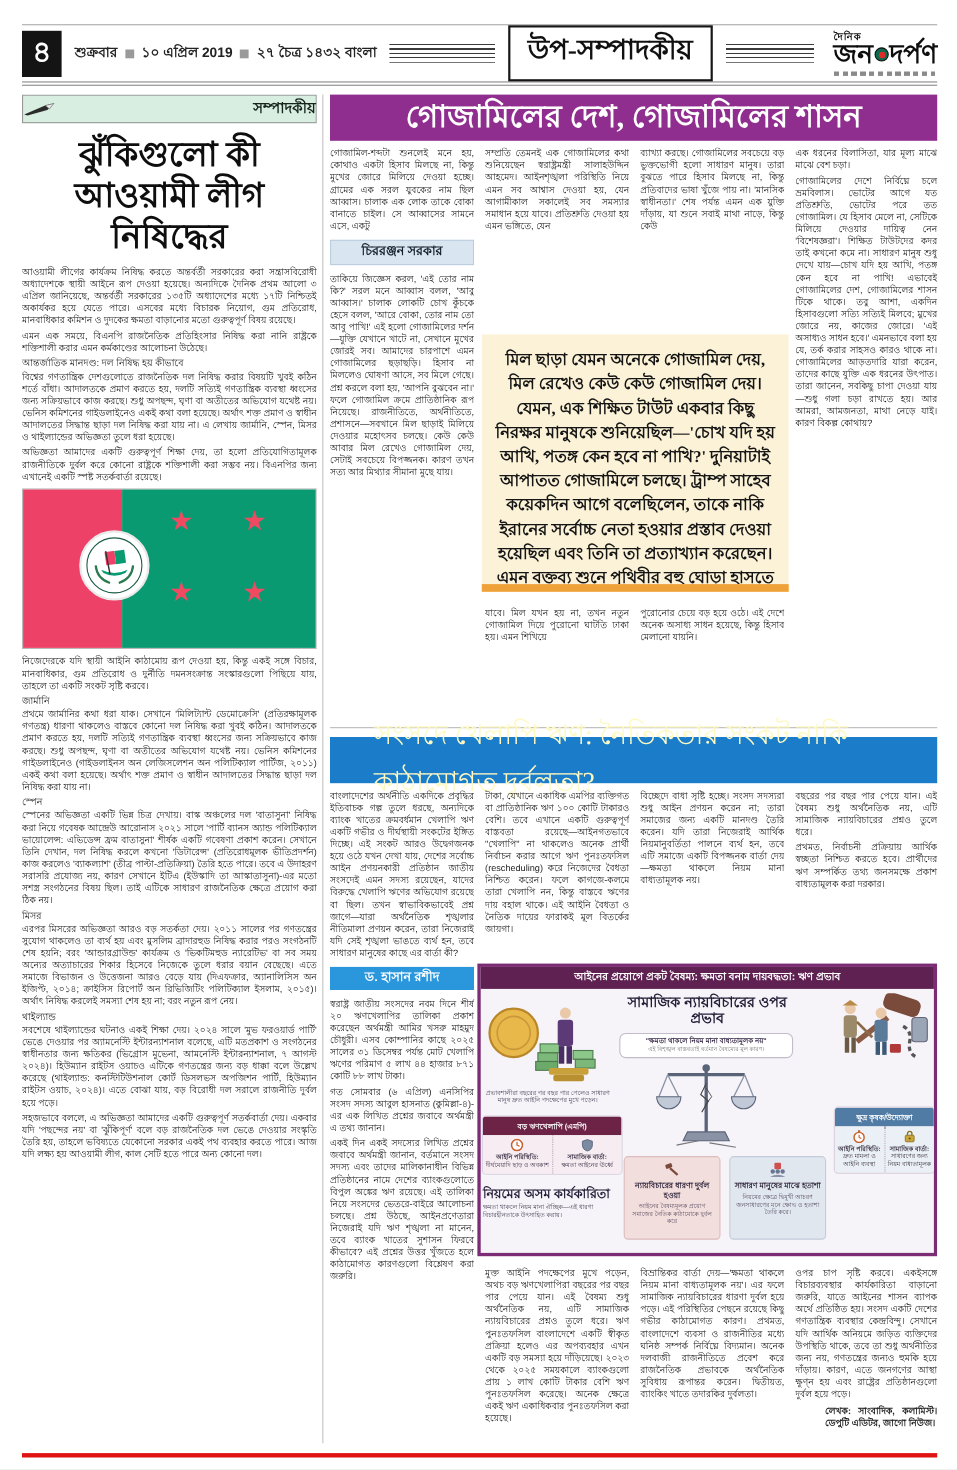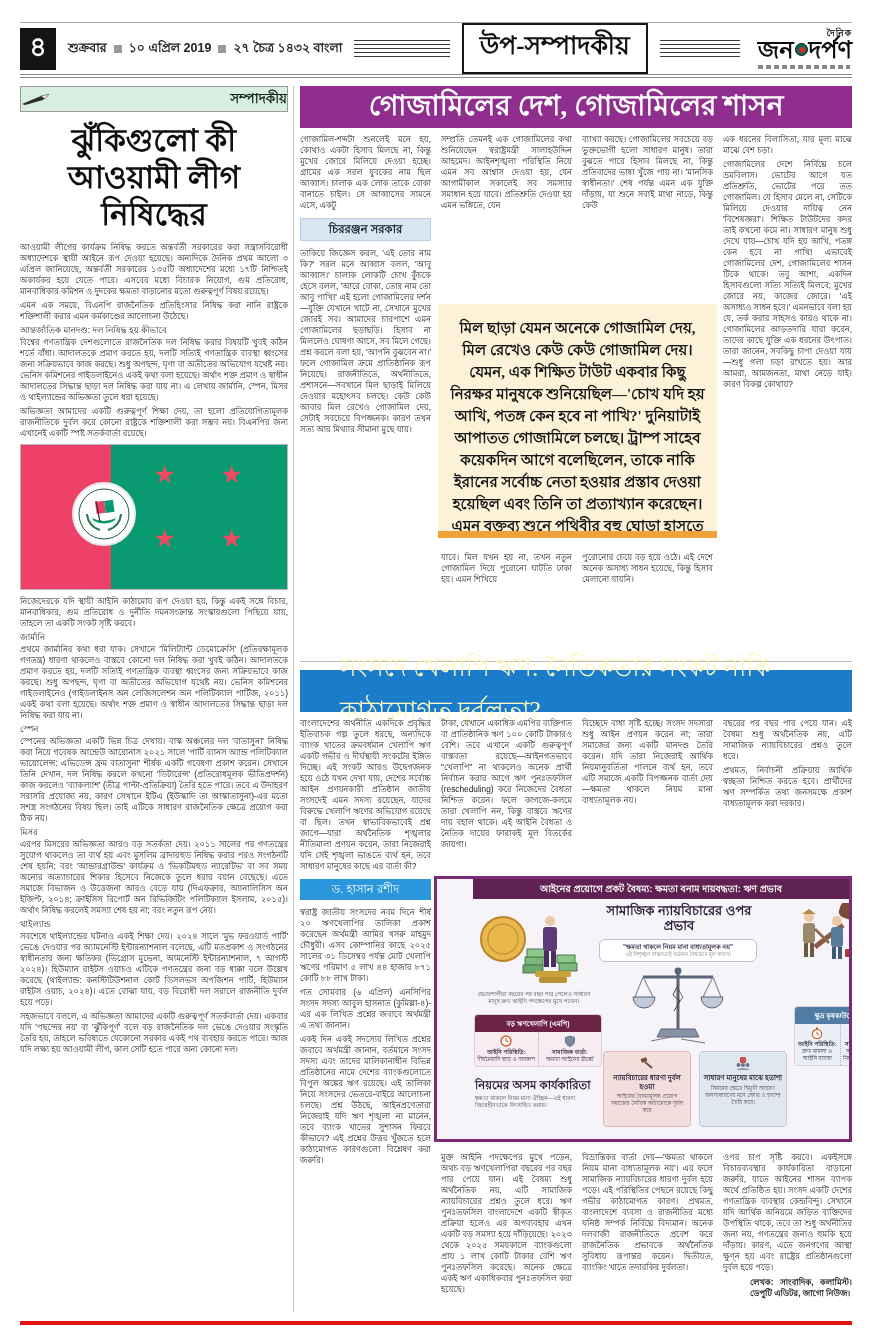--- a/index.html
+++ b/index.html
@@ -12,21 +12,21 @@
          border-top:1px solid #aaa; border-bottom:4px double #8a8a8a;
          display:flex; align-items:center; }
   .pageno { width:36px; height:42px; background:#141414; color:#fff; font-size:27px; font-weight:bold;
             display:flex; align-items:center; justify-content:center; margin-right:12px; }
   .dateline { font-size:12.5px; font-weight:bold; color:#222; white-space:nowrap; display:flex; align-items:center; gap:7px; }
   .sq { width:8px; height:8px; background:#9a9a9a; display:inline-block; }
   .rules { flex:1; height:17px; margin:0 12px;
            background:repeating-linear-gradient(to bottom,#3a3a3a 0 1px,transparent 1px 4px); }
   .sectitle { border:2px solid #161616; padding:1px 16px 3px; font-size:25px; font-weight:bold; color:#111;
               font-family:"Liberation Serif","DejaVu Serif",serif; white-space:nowrap; }
-  .mast { text-align:right; line-height:1; padding-left:6px; }
+  .mast { text-align:left; line-height:1; padding-left:6px; }
   .mast .top { font-size:9px; font-weight:bold; color:#111; letter-spacing:1px; }
   .mast .name { font-size:24px; font-weight:900; color:#0d0d0d; font-family:"Liberation Serif","DejaVu Serif",serif; display:flex; align-items:center; justify-content:center; }
   .mast .dot { width:13px; height:13px; border-radius:50%; background:#0a6b4f; position:relative; display:inline-block; margin:0 1px; border:1.5px solid #111; }
   .mast .dot::after { content:""; position:absolute; left:3px; top:3px; width:6px; height:6px; border-radius:50%; background:#e02a2a; }
   .mast .tag { margin-top:3px; height:4px; width:92px;
                background:repeating-linear-gradient(to right,#8a8a8a 0 5px,transparent 5px 8px); }
 
   
   .leftcol { position:absolute; left:20px; top:86px; width:268px; height:1226px; overflow:hidden; }
   .vdiv { position:absolute; left:293px; top:86px; height:1226px; border-left:1px solid #c2c2c2; }
@@ -60,26 +60,26 @@
                font-size:15px; line-height:22px; font-weight:bold; color:#151515;
                font-family:"Liberation Serif","DejaVu Serif",serif; overflow:hidden; }
   .spacer-q { height:248px; }
   .a-div { border-top:1px solid #bbb; margin:9px 0 8px; }
 
   
   .a2-bar { height:42px; background:#1b7dca; color:#fef9c3; display:flex; align-items:center; justify-content:center;
             font-size:25px; font-weight:normal; font-family:"Liberation Serif","DejaVu Serif",serif;padding-left:40px; }
   .a2-body { position:relative; margin-top:6px; height:600px; overflow:hidden; }
   .a2col { position:absolute; top:0; width:131px; height:600px; overflow:hidden; }
-  .byline2 { background:#2a97dd; color:#fff; text-align:center; font-weight:normal; font-size:11.5px;
+  .byline2 { background:#2a97dd; color:#fff; text-align:center; font-weight:bold; font-size:11.5px;
              padding:5px 2px; margin:7px 0; }
   .credit { font-weight:bold; margin-top:4px;margin-left:27px; }
 
   
-  .info { position:absolute; left:134px; top:158px; width:418px; height:266px; border:3px solid #7b2c74; background:#f6f3f9;padding-left:36px; }
+  .info { position:absolute; left:134px; top:158px; width:418px; height:266px; border:3px solid #7b2c74; background:#f6f3f9; }
   .info-bar { height:20px; background:#5e2152; color:#fff; font-size:9.5px; font-weight:bold; text-align:center; line-height:20px; }
   .info-c { position:relative; width:100%; height:240px; overflow:hidden; }
   .info-title { position:absolute; left:118px; top:4px; width:176px; text-align:center; font-size:13px; line-height:15px;
                 font-weight:900; color:#241b35; }
   .bubble { position:absolute; left:126px; top:40px; width:158px; background:#fff; border:1px solid #c3bccc; border-radius:6px;
             padding:3px 4px; text-align:center; }
   .bubble .q { font-size:6.4px; font-weight:bold; color:#3a2c4a; line-height:8px; }
   .bubble .qs { font-size:5.4px; color:#777; line-height:7px; }
   .icap { position:absolute; font-size:5.7px; line-height:7px; color:#4c4458; text-align:center; }
   .ibox { position:absolute; border-radius:3px; overflow:hidden; box-shadow:0 0 0 1px #d8d0dd; }

